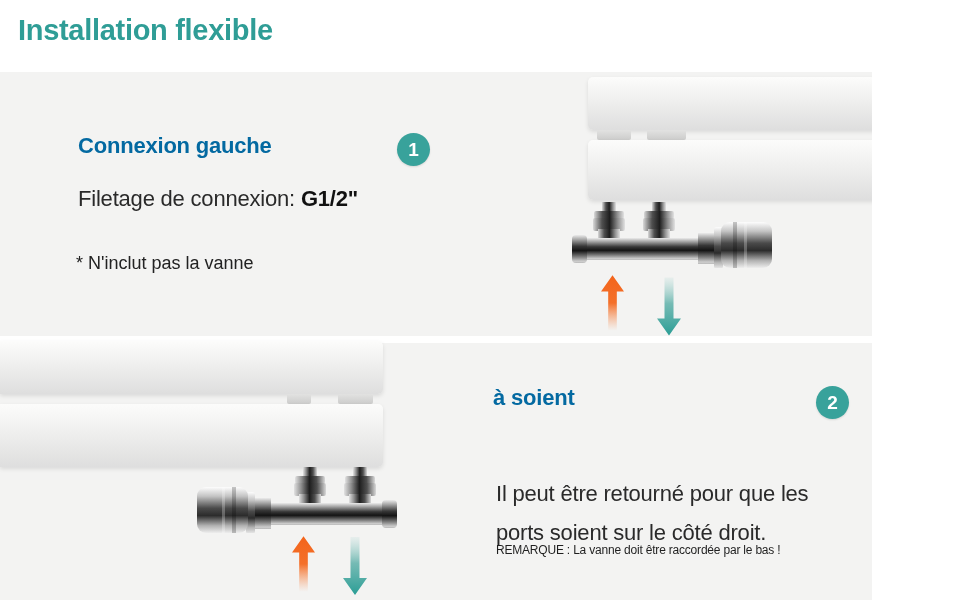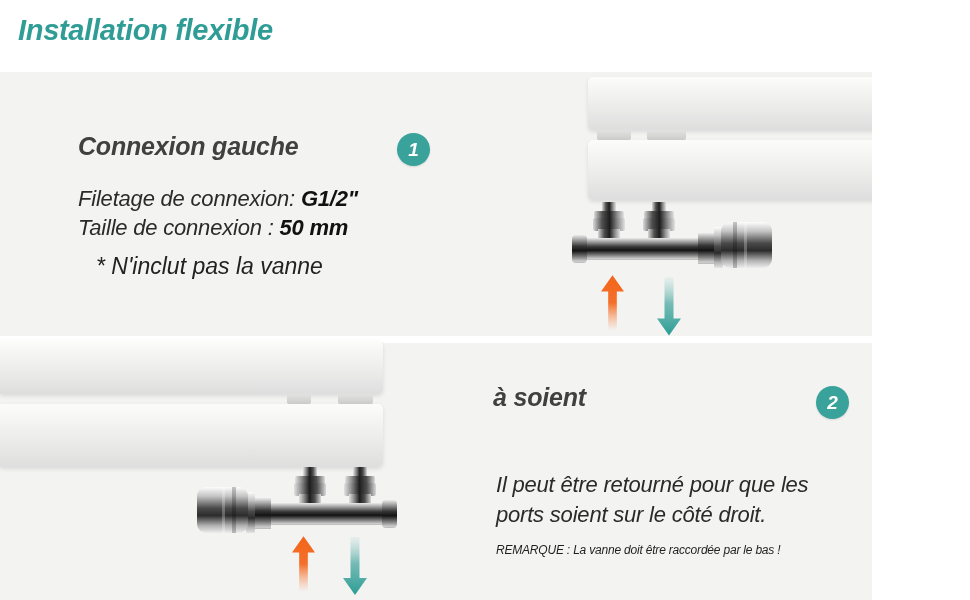--- a/index.html
+++ b/index.html
@@ -1,36 +1,35 @@
 <!DOCTYPE html>
 <html><head>
 <meta charset="utf-8">
 <style>
   html,body{margin:0;padding:0;background:#ffffff;}
   .page{
     position:relative;width:872px;height:600px;overflow:hidden;
     background:#ffffff;
     font-family:"Liberation Sans","DejaVu Sans",sans-serif;
     color:#1b1b1b;
-    font-style:italic;
   }
   .abs{position:absolute;}
   .page-title{
     left:18px;top:14px;
     font-size:29px;font-weight:bold;color:#2F9D96;letter-spacing:-0.3px;
   }
   .band{left:0;width:970px;background:#f3f3f2;}
   .band.s1{top:72px;height:264px;}
   .band.s2{top:343px;height:257px;}
 
-  .h2{font-size:25px;font-weight:bold;color:#404040;letter-spacing:-0.2px;line-height:32px;}
+  .h2{font-size:22px;font-weight:bold;color:#0369a1;letter-spacing:-0.2px;line-height:32px;}
   .spec{font-size:22px;color:#2a2a2a;line-height:29px;letter-spacing:-0.2px;}
   .spec b{color:#111;}
-  .footnote{font-size:23px;color:#222;margin-left:20px;}
-  .body-line{display:block;font-size:22px;color:#2a2a2a;line-height:30px;letter-spacing:-0.2px;}
+  .footnote{font-size:18px;color:#222;}
+  .body-line{display:block;font-size:22px;color:#2a2a2a;line-height:30px;letter-spacing:-0.2px;margin-top:9px;}
   .heading-line{display:block;line-height:41px;}
   .remark{font-size:12px;color:#1f1f1f;letter-spacing:-0.2px;}
 
   .badge{
     width:33px;height:33px;border-radius:50%;
     background:#38A29B;color:#ffffff;
     font-size:19px;font-weight:bold;
     display:flex;align-items:center;justify-content:center;
     box-shadow:0 1px 2px rgba(0,0,0,0.12);
   }
@@ -92,21 +91,20 @@
   </svg>
 
   <div class="abs page-title">Installation flexible</div>
 
   <div class="abs band s1"></div>
 
   <div class="abs h2" style="left:78px;top:130px;">Connexion gauche</div>
   <div class="abs badge" style="left:397px;top:133px;">1</div>
 
   <div class="abs spec" style="left:78px;top:184px;"><span>Filetage de connexion: </span><b>G1/2"</b></div>
-  <div class="abs spec" style="left:78px;top:213px;"><span>Taille de connexion : </span><b>50 mm</b></div>
   <div class="abs footnote" style="left:76px;top:253px;">* N'inclut pas la vanne</div>
 
   <div class="abs panel left-round" style="left:588px;top:77px;width:382px;height:53px;"></div>
   <div class="abs spacer-tab" style="left:597px;top:130px;width:34px;height:10px;"></div>
   <div class="abs spacer-tab" style="left:647px;top:130px;width:39px;height:10px;"></div>
   <div class="abs panel left-round" style="left:588px;top:140px;width:382px;height:60px;"></div>
 
   <svg class="abs" style="left:572px;top:202px;" width="200" height="66" viewBox="0 0 200 66" preserveAspectRatio="none">
     <rect x="30" y="0" width="14" height="13" fill="url(#chromeH)"></rect>
     <rect x="80" y="0" width="14" height="13" fill="url(#chromeH)"></rect>

